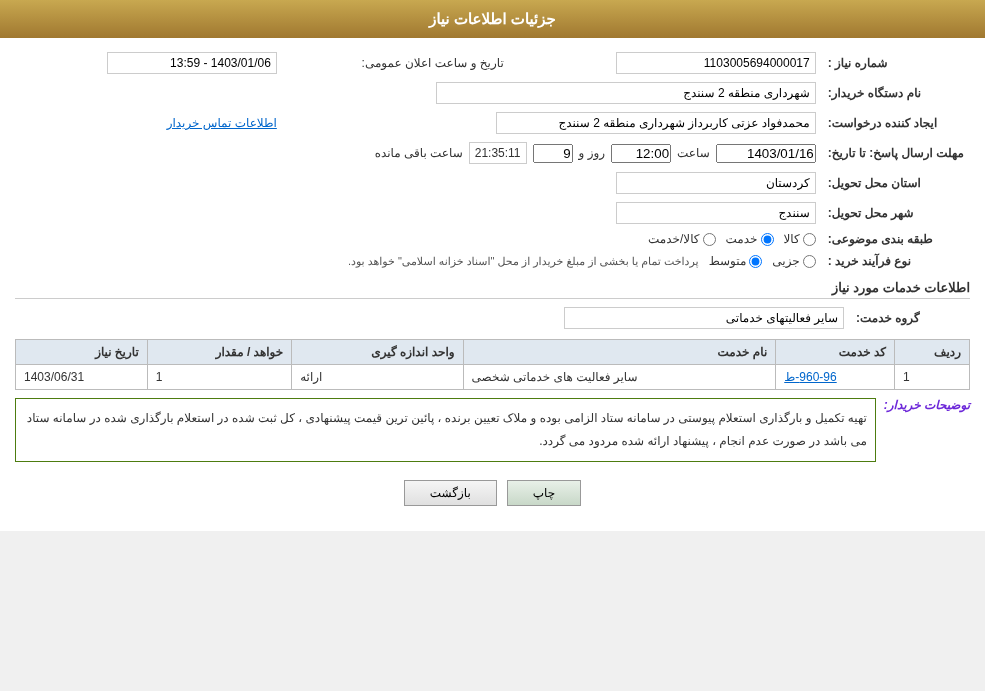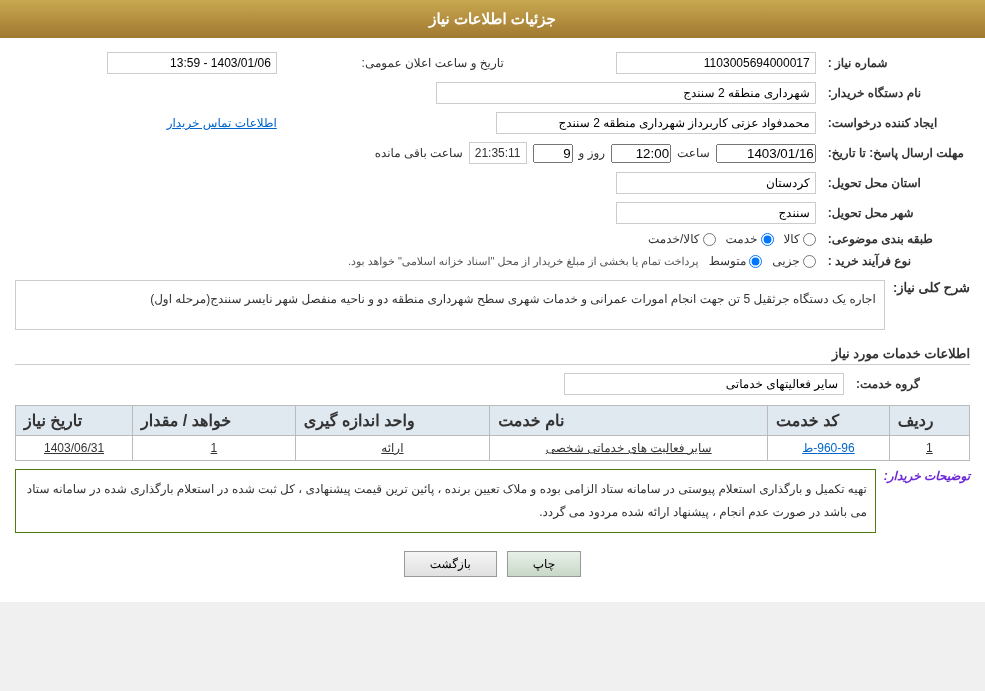--- a/index.html
+++ b/index.html
@@ -86,29 +86,28 @@
     }
     .services-table {
       width: 100%;
       border-collapse: collapse;
       margin-bottom: 8px;
     }
     .services-table th {
       background: #e0e8f0;
       border: 1px solid #bbb;
       padding: 5px 8px;
-      text-align: left;
-      font-size: 16px;
+      text-align: right;
+      font-size: 12px;
     }
     .services-table td {
       border: 1px solid #bbb;
       padding: 5px 8px;
-      text-align: center;
-      font-size: 12px;
-      text-decoration: underline;
+      text-align: left;
+      font-size: 12px;
     }
     .services-table td.link-blue {
       color: #0066cc;
       cursor: pointer;
     }
     .note-box {
       border: 1px solid #4d7c0f;
       padding: 8px;
       background: #fff;
       margin-bottom: 8px;
@@ -259,26 +258,20 @@
               <input type="radio" name="process" value="motavasset" checked="" style="">
               <span>متوسط</span>
             </label>
             <span style="font-size:11px; color:#555;">پرداخت تمام یا بخشی از مبلغ خریدار از محل "اسناد خزانه اسلامی" خواهد بود.</span>
           </div>
         </td>
       </tr>
     </tbody>
       </table>
 
-    <div style="display:flex; align-items:flex-start; gap:8px; direction:rtl; margin-bottom:8px;">
-      <span class="section-title" style="white-space:nowrap; border-bottom:none; margin:0;">شرح کلی نیاز:</span>
-      <div class="description-box" style="flex:1; min-height:50px;">
-        <span>اجاره یک دستگاه جرثقیل 5 تن جهت انجام امورات عمرانی و خدمات شهری سطح شهرداری منطقه دو و ناحیه منفصل شهر نایسر سنندج(مرحله اول)</span>
-      </div>
-    </div>
 
     <div class="section-title">اطلاعات خدمات مورد نیاز</div>
 
     <table class="info-grid" style="margin-bottom:6px;">
       <tbody>
           <tr>
         <td class="label-cell">گروه خدمت:</td>
         <td class="value-cell">
           <input type="text" style="width: 280px;" readonly="" value="سایر فعالیتهای خدماتی">
         </td>

